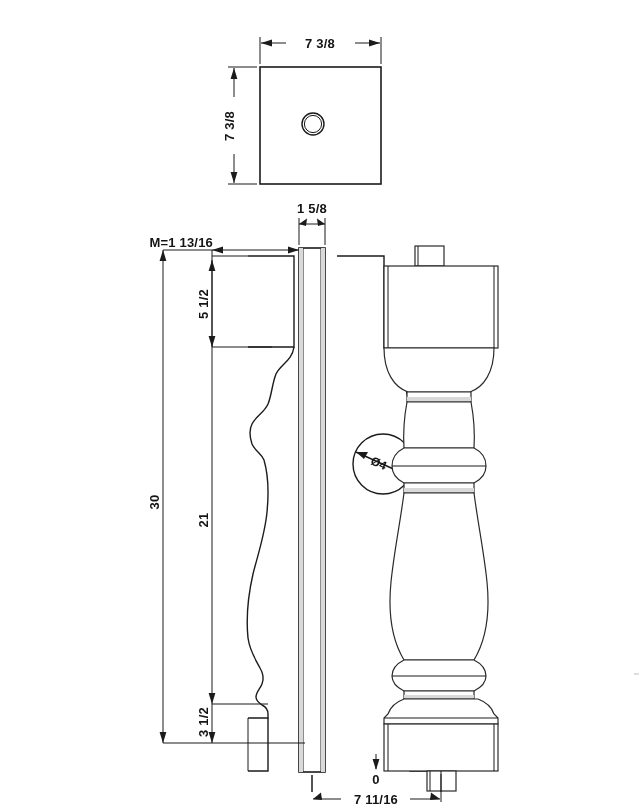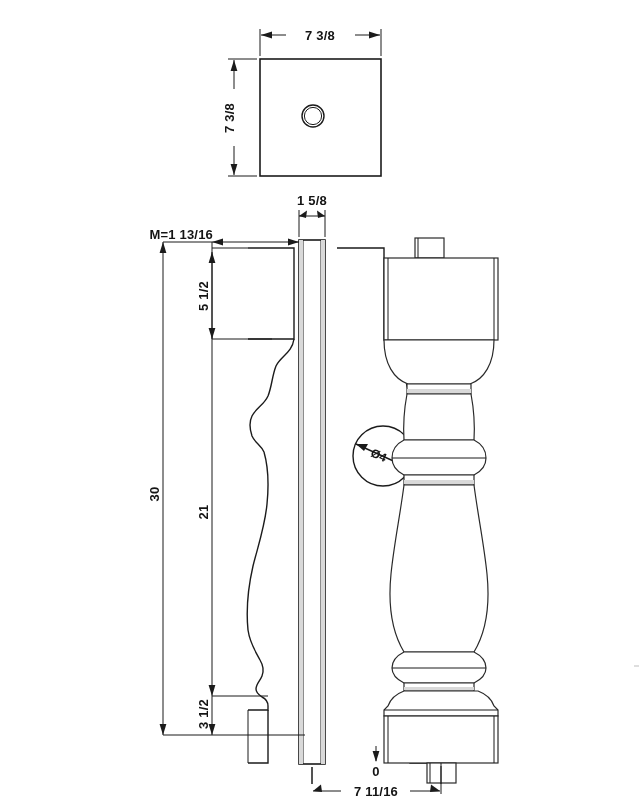--- a/index.html
+++ b/index.html
@@ -2,21 +2,21 @@
 <html><head>
 <meta charset="utf-8">
 <title>Baluster Technical Drawing</title>
 <style>
   html,body{margin:0;padding:0;background:#ffffff;}
   body{
     width:640px;height:808px;position:relative;overflow:hidden;
     font-family:"Liberation Sans", sans-serif;
     color:#1a1a1a;
   }
-  #sheet{position:absolute;left:0;top:4px;width:640px;height:592px;}
+  #sheet{position:absolute;left:0;top:12px;width:640px;height:592px;}
   svg{display:block;}
   .dimtext{
     font-family:"Liberation Sans", sans-serif;
     font-size:13px;
     font-weight:700;
     fill:#141414;
     letter-spacing:0.2px;
   }
   .dimtext-sm{
     font-family:"Liberation Sans", sans-serif;

